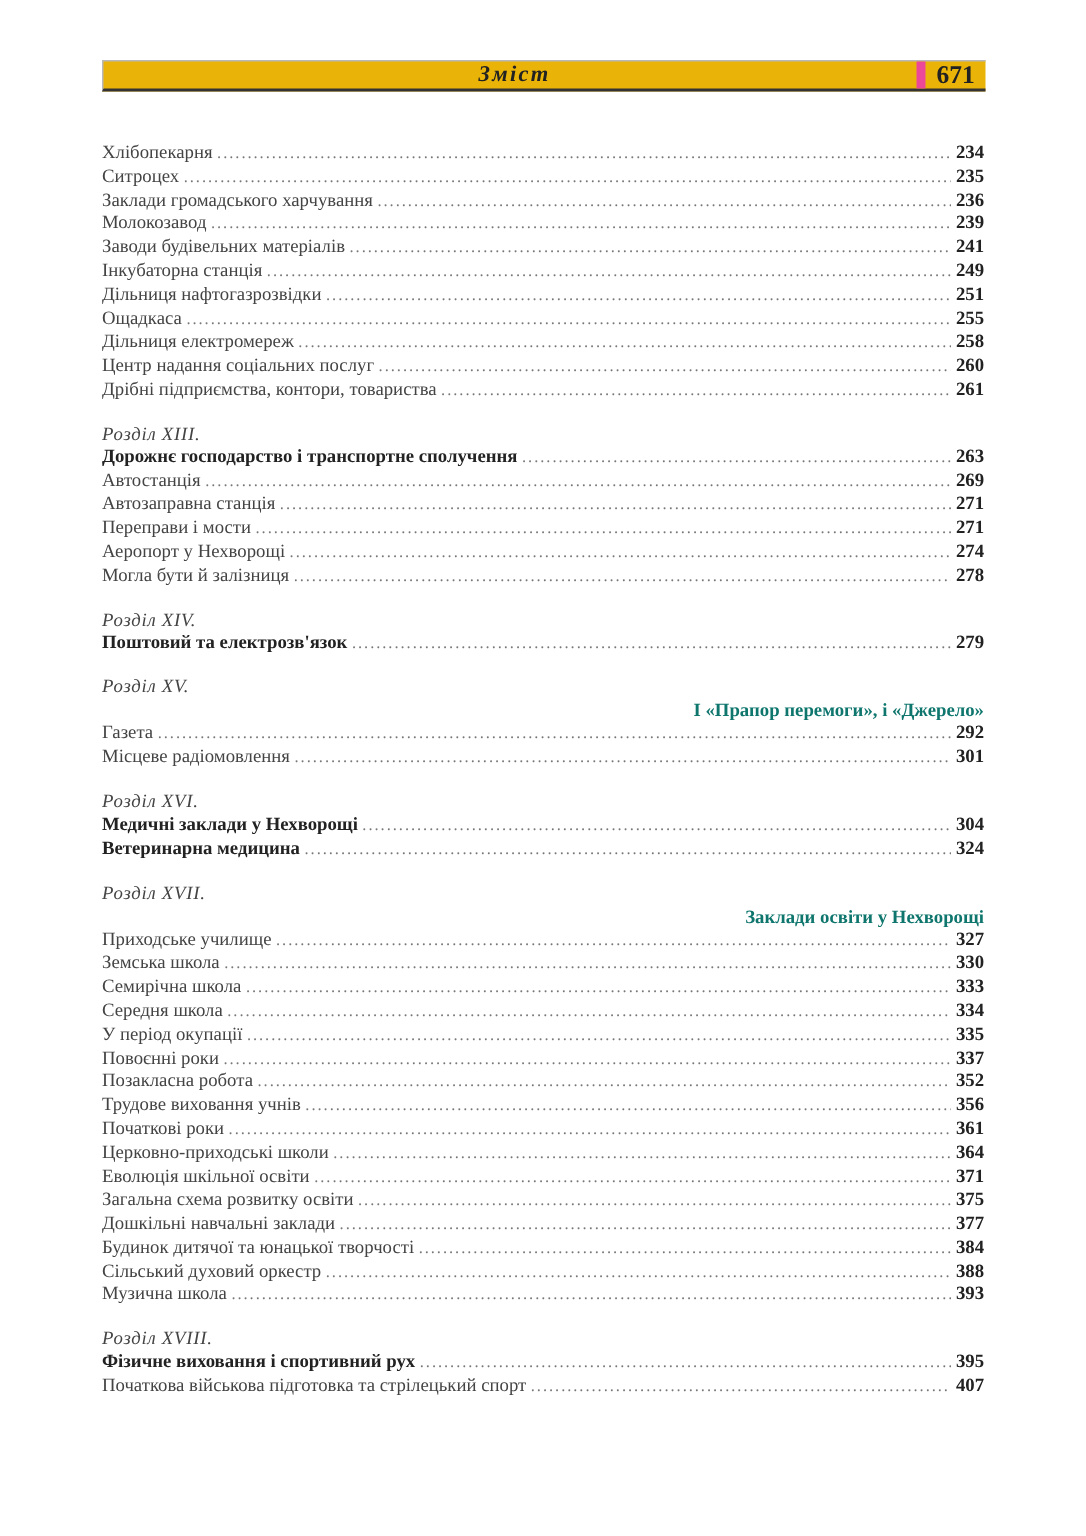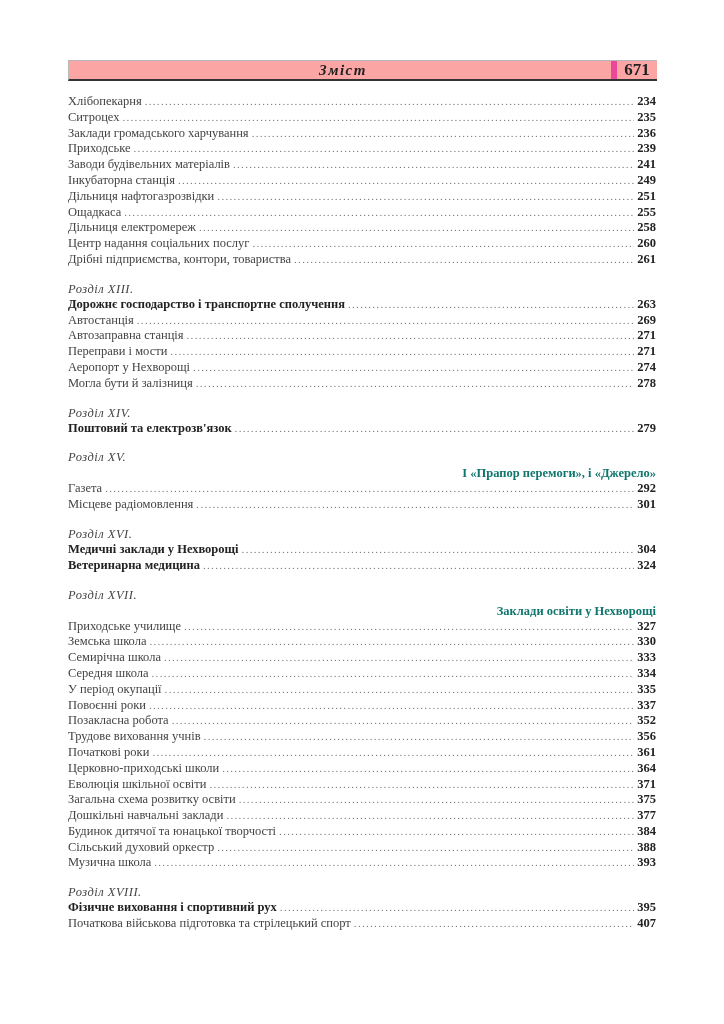--- a/index.html
+++ b/index.html
@@ -2,22 +2,22 @@
 <html><head>
 <meta charset="utf-8">
 <style>
   html, body { margin: 0; padding: 0; background: #ffffff; }
   body {
     width: 724px; height: 1024px; position: relative; overflow: hidden;
     font-family: "Liberation Serif", "DejaVu Serif", serif;
     color: #333333;
   }
   .header {
-    position: absolute; left: 68px; top: 60px; width: 588px; height: 18px;
-    background: #fca5a5;
+    position: absolute; left: 68px; top: 40px; width: 588px; height: 18px;
+    background: #eab308;
     border-top: 1px solid #b8b8b8;
     border-left: 1px solid #b8b8b8;
     border-bottom: 2px solid #333;
     box-sizing: content-box;
   }
   .header-title {
     position: absolute; left: 0; right: 40px; top: 0; height: 18px;
     text-align: center; font-style: italic; font-weight: bold;
     font-size: 15px; line-height: 18px; letter-spacing: 1.5px; color: #222;
   }
@@ -70,21 +70,21 @@
       <span class="t">Ситроцех</span>
       <span class="dots"></span>
       <span class="p">235</span>
     </div>
     <div class="row">
       <span class="t">Заклади громадського харчування</span>
       <span class="dots"></span>
       <span class="p">236</span>
     </div>
     <div class="row">
-      <span class="t">Приходське</span>
+      <span class="t">Молокозавод</span>
       <span class="dots"></span>
       <span class="p">239</span>
     </div>
     <div class="row">
       <span class="t">Заводи будівельних матеріалів</span>
       <span class="dots"></span>
       <span class="p">241</span>
     </div>
     <div class="row">
       <span class="t">Інкубаторна станція</span>

